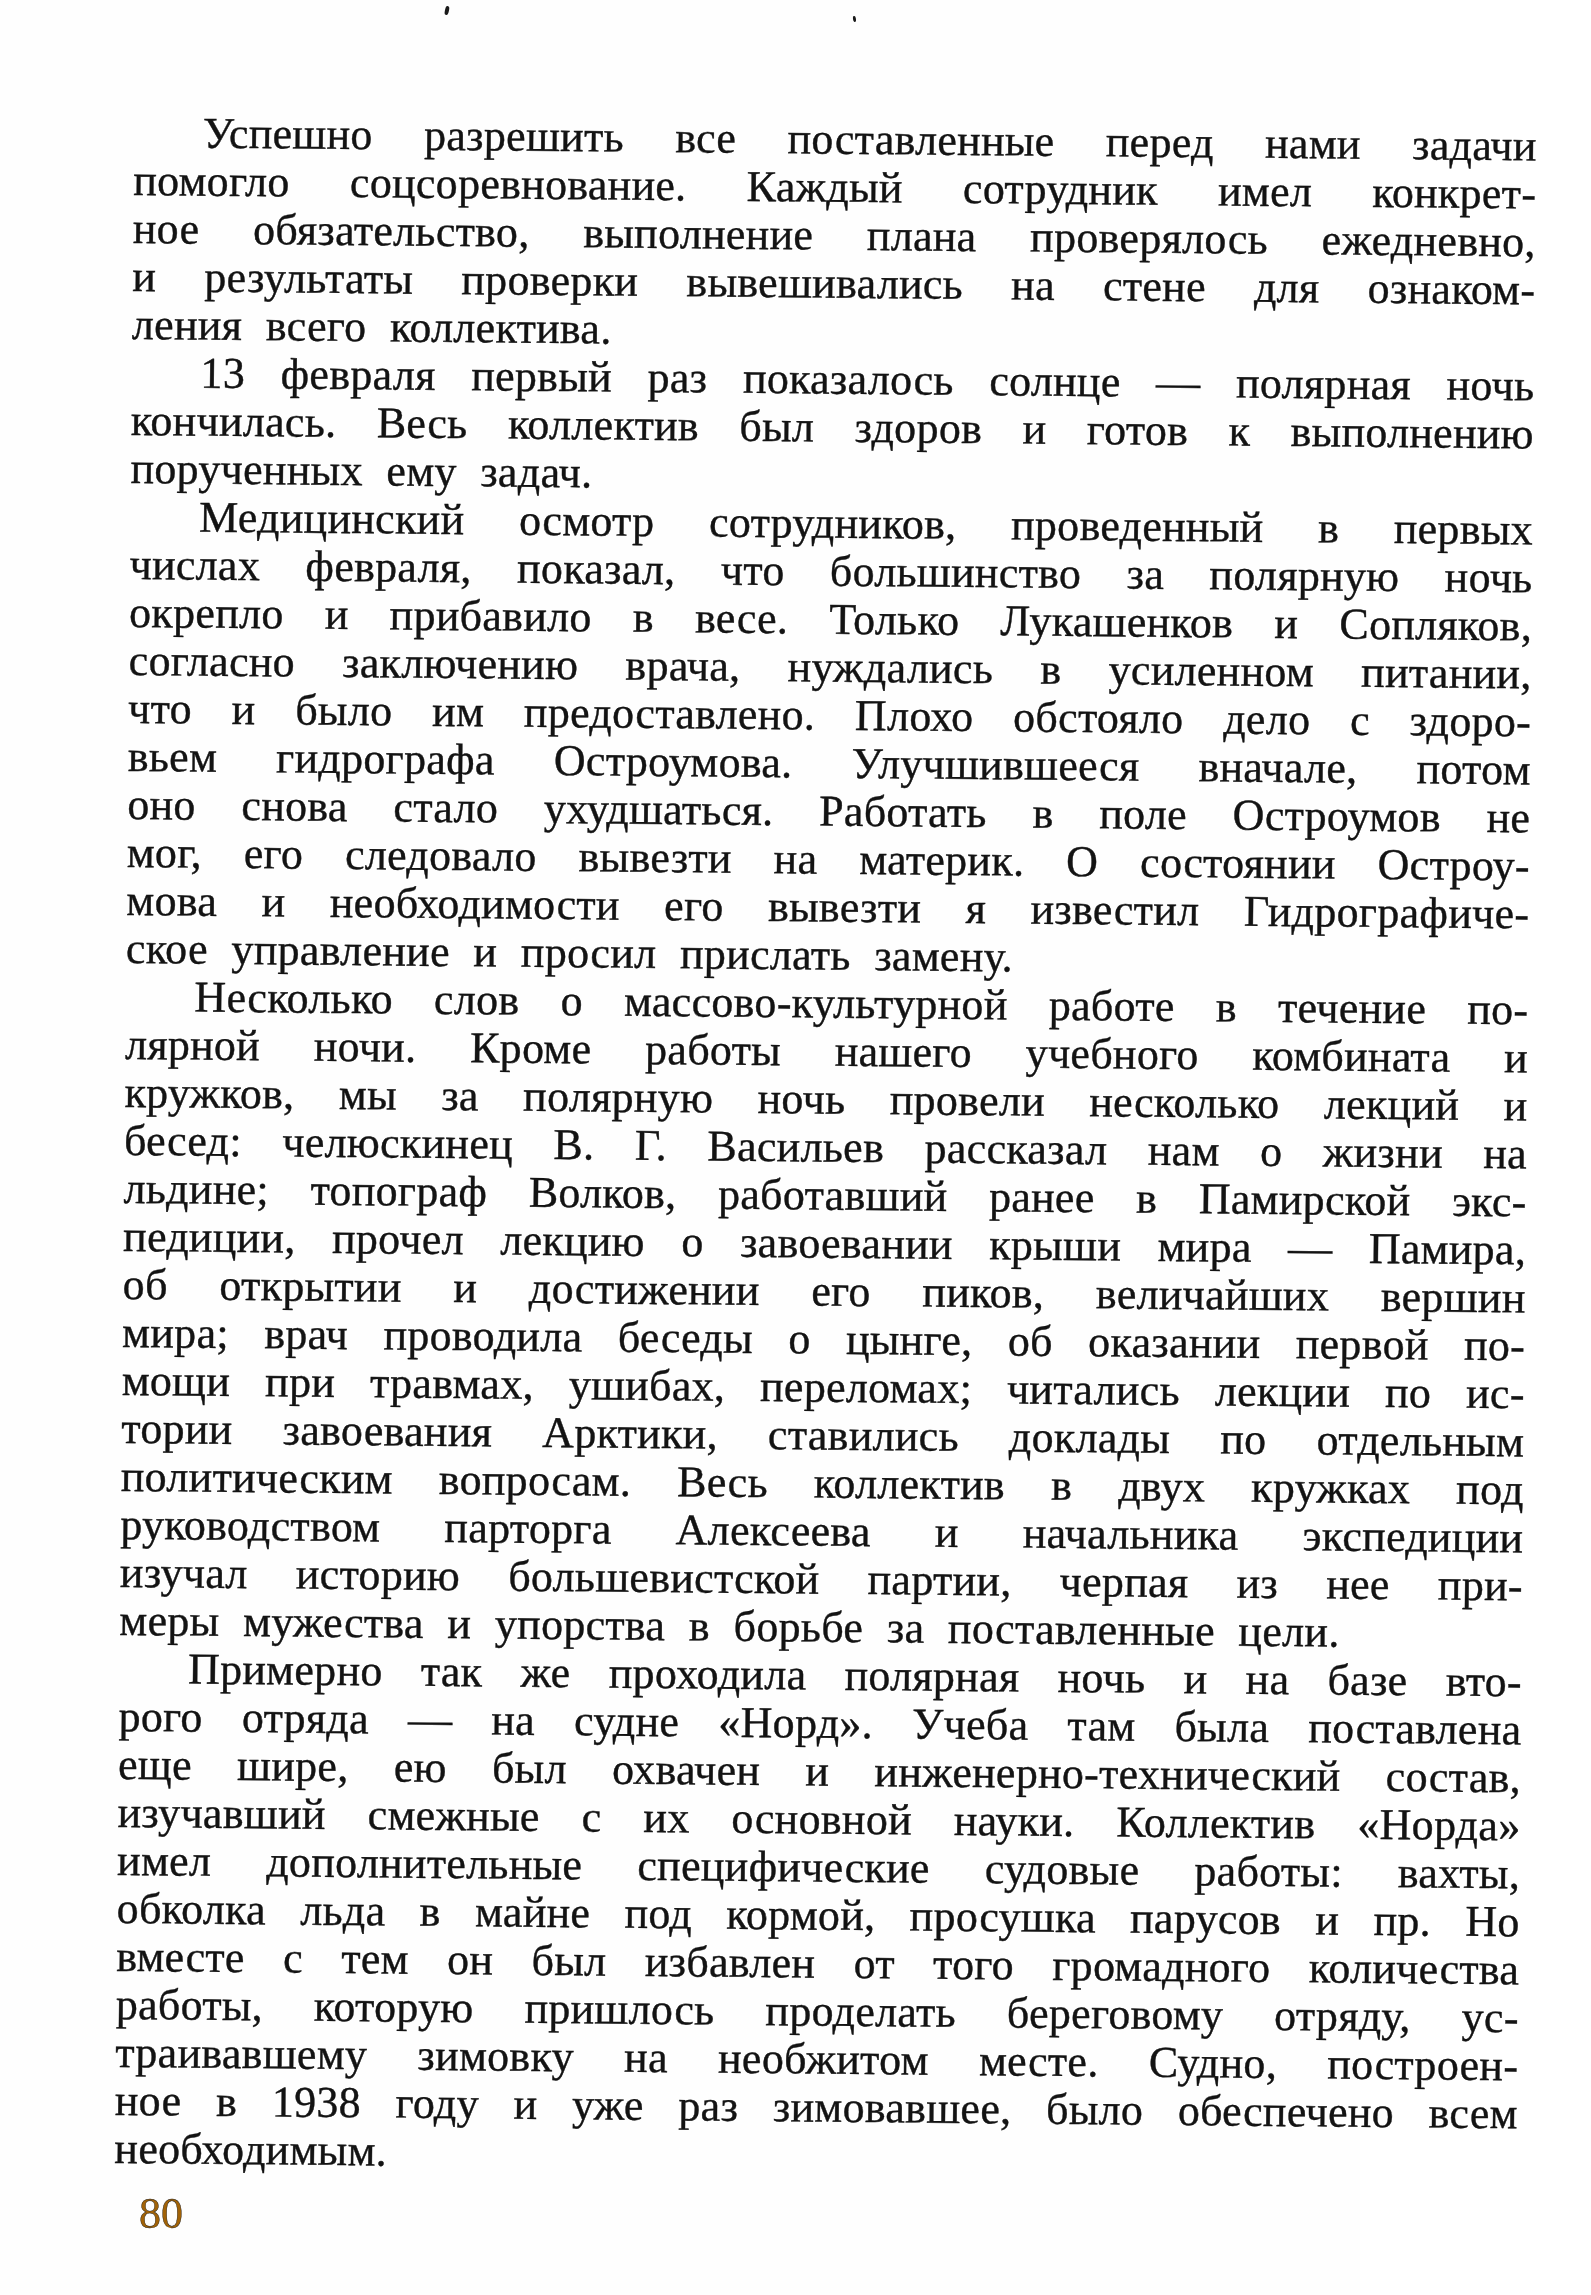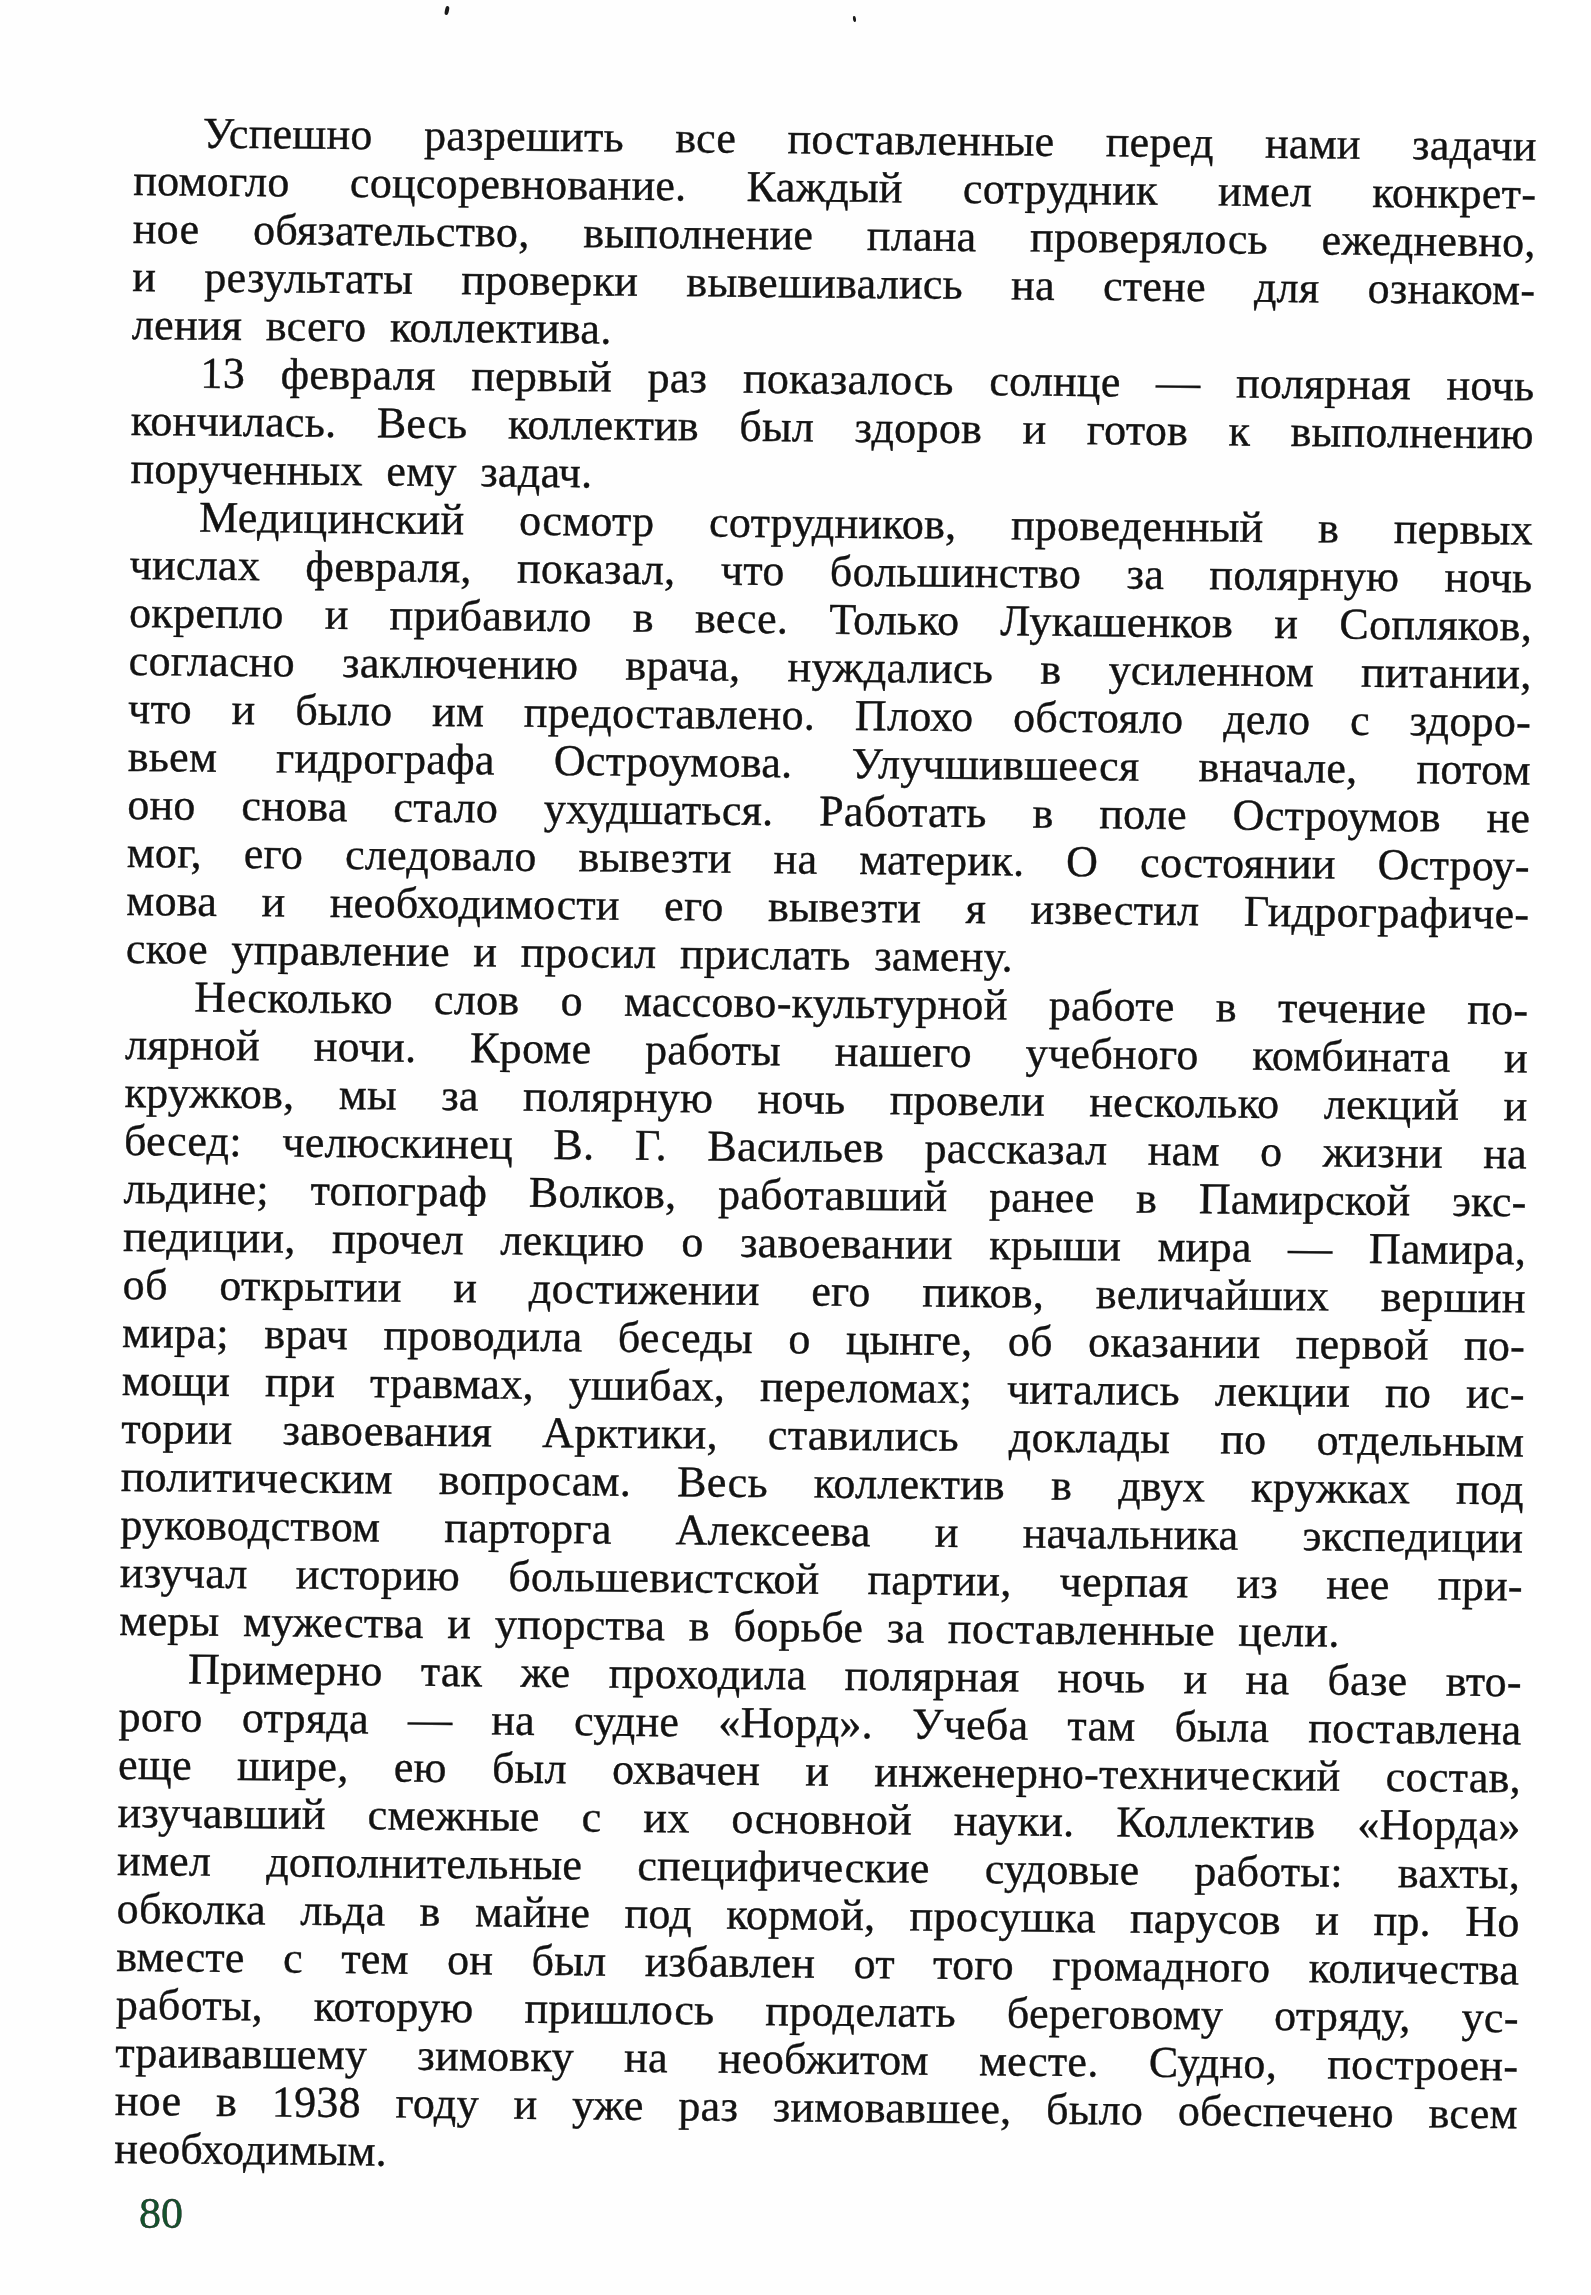--- a/index.html
+++ b/index.html
@@ -42,21 +42,21 @@
     text-align: left;
     text-align-last: left;
   }
   .page-number {
     position: absolute;
     left: 139px;
     top: 2190px;
     font-family: "Liberation Serif", "DejaVu Serif", serif;
     font-size: 44px;
     line-height: 48px;
-    color: #14532d;
+    color: #a16207;
     -webkit-text-stroke: 0.4px #131313;
   }
   .speck {
     position: absolute;
     background: #1a1a1a;
     border-radius: 45%;
   }
   .speck-1 { left: 445px; top: 6.4px; width: 3.7px; height: 8.5px; transform: rotate(12deg); }
   .speck-2 { left: 853px; top: 16px; width: 2.7px; height: 6.4px; transform: rotate(-8deg); }
 </style>

